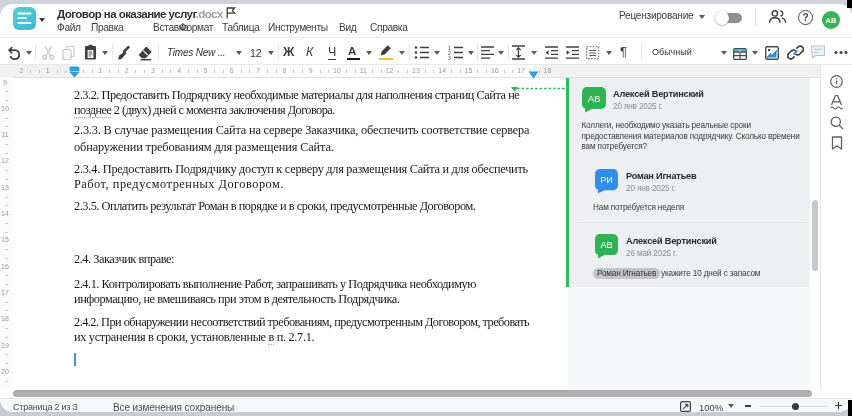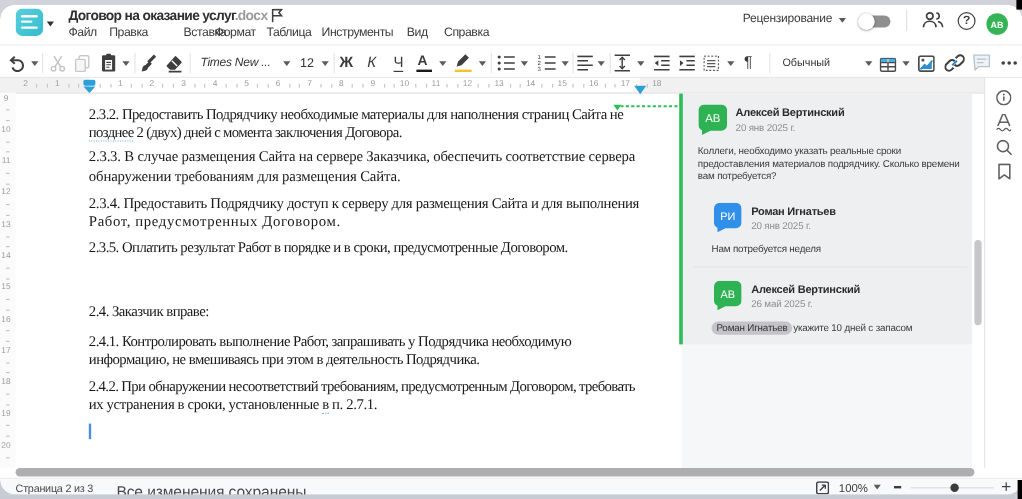--- a/index.html
+++ b/index.html
@@ -319,23 +319,23 @@
 <div class="abs" style="left:4.5px;top:328.0px;width:3px;height:1px;background:#c6c6c7;"></div>
 <div class="abs" style="left:4.5px;top:336.7px;width:3px;height:1px;background:#c6c6c7;"></div>
 <div class="abs" style="left:4.5px;top:354.3px;width:3px;height:1px;background:#c6c6c7;"></div>
 <div class="abs" style="left:4.5px;top:363.0px;width:3px;height:1px;background:#c6c6c7;"></div>
 <div class="abs" style="left:4.5px;top:380.6px;width:3px;height:1px;background:#c6c6c7;"></div>
 
 <div class="dl" style="left:74px;top:87.5px;">2.3.2. Предоставить Подрядчику необходимые материалы для наполнения страниц Сайта не</div>
 <div class="dl" style="left:74px;top:102.5px;letter-spacing:-0.55px;"><span style="border-bottom:1.5px dotted #7fb8e8;">позднее</span> 2 (двух) дней с момента заключения Договора.</div>
 <div class="dl" style="left:74px;top:123px;letter-spacing:-0.17px;">2.3.3. В случае размещения Сайта на сервере Заказчика, обеспечить соответствие сервера</div>
 <div class="dl" style="left:74px;top:139.5px;letter-spacing:-0.12px;">обнаружении требованиям для размещения Сайта.</div>
-<div class="dl" style="left:74px;top:161.5px;letter-spacing:-0.27px;">2.3.4. Предоставить Подрядчику доступ к серверу для размещения Сайта и для выполнения</div>
+<div class="dl" style="left:74px;top:161.5px;letter-spacing:-0.27px;">2.3.4. Предоставить Подрядчику доступ к серверу для размещения Сайта и для обеспечить</div>
 <div class="dl" style="left:74px;top:176.5px;letter-spacing:0.52px;">Работ, предусмотренных Договором.</div>
-<div class="dl" style="left:74px;top:198.5px;">2.3.5. Оплатить результат Работ в порядке и в сроки, предусмотренные Договором.</div>
+<div class="dl" style="left:74px;top:198.5px;">2.3.5. Оплатить результат Роман в порядке и в сроки, предусмотренные Договором.</div>
 <div class="dl" style="left:74px;top:251.5px;">2.4. Заказчик вправе:</div>
 <div class="dl" style="left:74px;top:276.5px;">2.4.1. Контролировать выполнение Работ, запрашивать у Подрядчика необходимую</div>
 <div class="dl" style="left:74px;top:291.5px;">информацию, не вмешиваясь при этом в деятельность Подрядчика.</div>
 <div class="dl" style="left:74px;top:314.5px;letter-spacing:-0.52px;">2.4.2. При обнаружении несоответствий требованиям, предусмотренным Договором, требовать</div>
 <div class="dl" style="left:74px;top:329.5px;letter-spacing:-0.32px;">их устранения в сроки, установленные <span style="border-bottom:1.5px dotted #7fb8e8;">в</span> п. 2.7.1.</div>
 
 <div class="abs" style="left:74px;top:353px;width:1.5px;height:13px;background:#4a90e2;"></div>
 
 <svg class="abs" style="left:511px;top:87px" width="7" height="5" viewBox="0 0 7 5">
     <path d="M0 0 h7 L3.5 5 z" fill="#2ebd59"></path>
@@ -397,21 +397,21 @@
 </svg>
 
 <svg class="abs" style="left:831px;top:136px" width="12" height="14" viewBox="0 0 12 14">
   <path d="M1.5 1 h9 V13 L6 9.8 1.5 13 z" fill="none" stroke="#5f5f5f" stroke-width="1.3" stroke-linejoin="round"></path>
 </svg>
 
 <div class="abs" style="left:13px;top:390px;width:799px;height:7px;border-radius:3.5px;background:#aeaeb0;"></div>
 
 <div class="abs" style="left:0;top:398px;width:852px;height:14px;background:#f8f9fa;border-top:1px solid #e3e4e6;border-radius:0 0 12px 12px;"></div>
 <div class="abs" style="left:13px;top:402px;font-size:9px;letter-spacing:-0.2px;color:#4a4a4a;">Страница 2 из 3</div>
-<div class="abs" style="left:97px;top:402px;font-size:13px;letter-spacing:-0.1px;color:#4a4a4a;">Все изменения сохранены</div>
+<div class="abs" style="left:113px;top:402px;font-size:10px;letter-spacing:-0.1px;color:#4a4a4a;">Все изменения сохранены</div>
 
 <svg class="abs" style="left:680px;top:400.5px" width="11" height="11" viewBox="0 0 11 11">
   <rect x="0.6" y="0.6" width="9.8" height="9.8" rx="1.5" fill="none" stroke="#3f3f3f" stroke-width="1.2"></rect>
   <path d="M3.2 7.8 L7.8 3.2 M7.8 3.2 h-3 M7.8 3.2 v3" fill="none" stroke="#3f3f3f" stroke-width="1.1"></path>
 </svg>
 <div class="abs" style="left:699px;top:402px;font-size:9.5px;color:#3c3c3c;">100%</div>
 <div class="caret" style="left:728px;top:404px;"></div>
 <div class="abs" style="left:745px;top:405.2px;width:6px;height:1.4px;background:#3c3c3c;"></div>
 <div class="abs" style="left:759px;top:405.5px;width:69px;height:1px;background:#dcdcde;"></div>
 <div class="abs" style="left:792px;top:402.5px;width:7px;height:7px;border-radius:50%;background:#3c3c3c;"></div>

